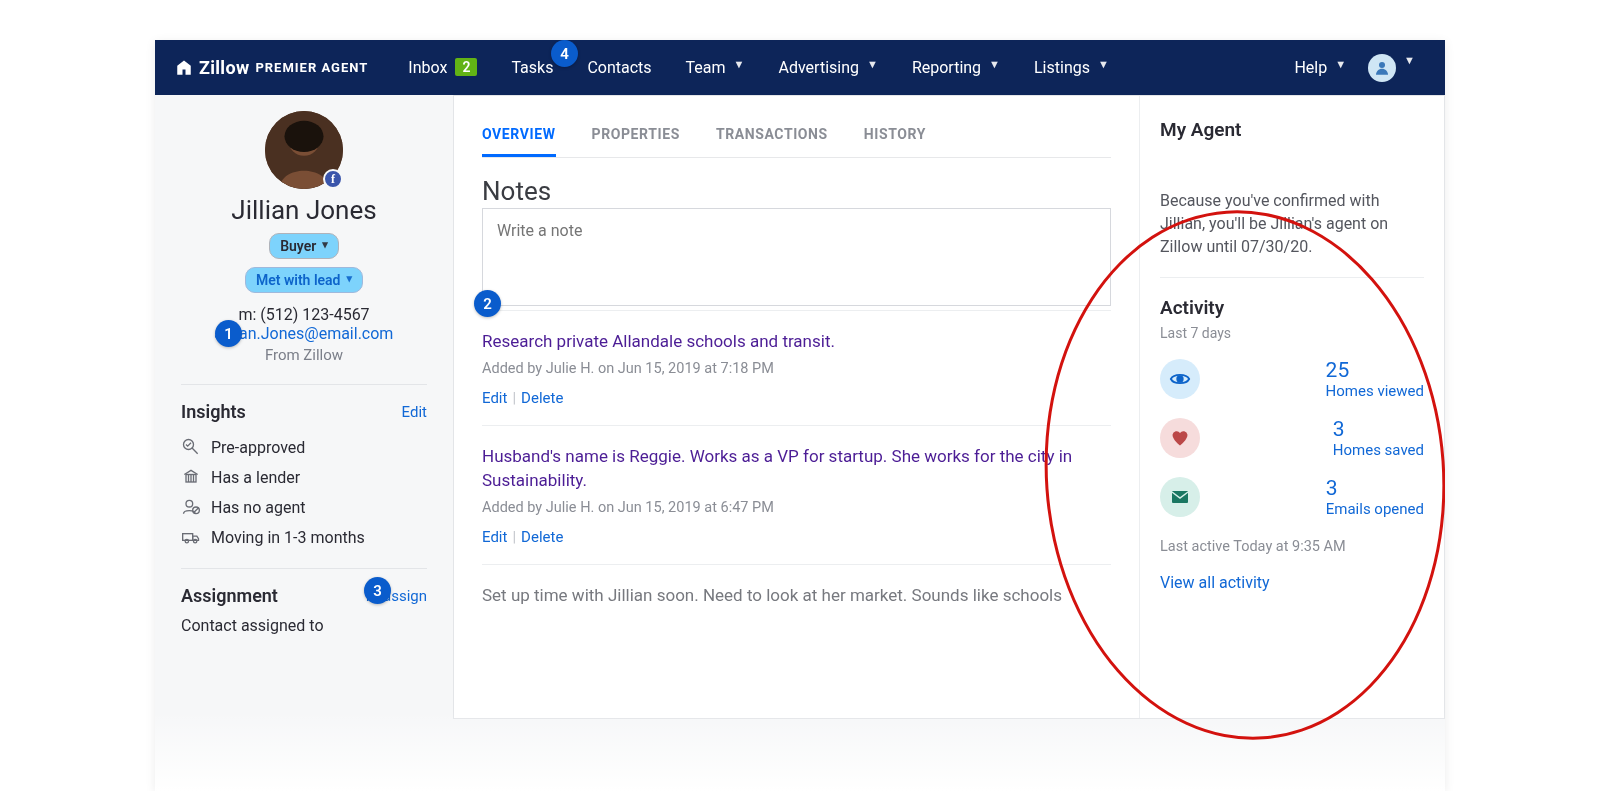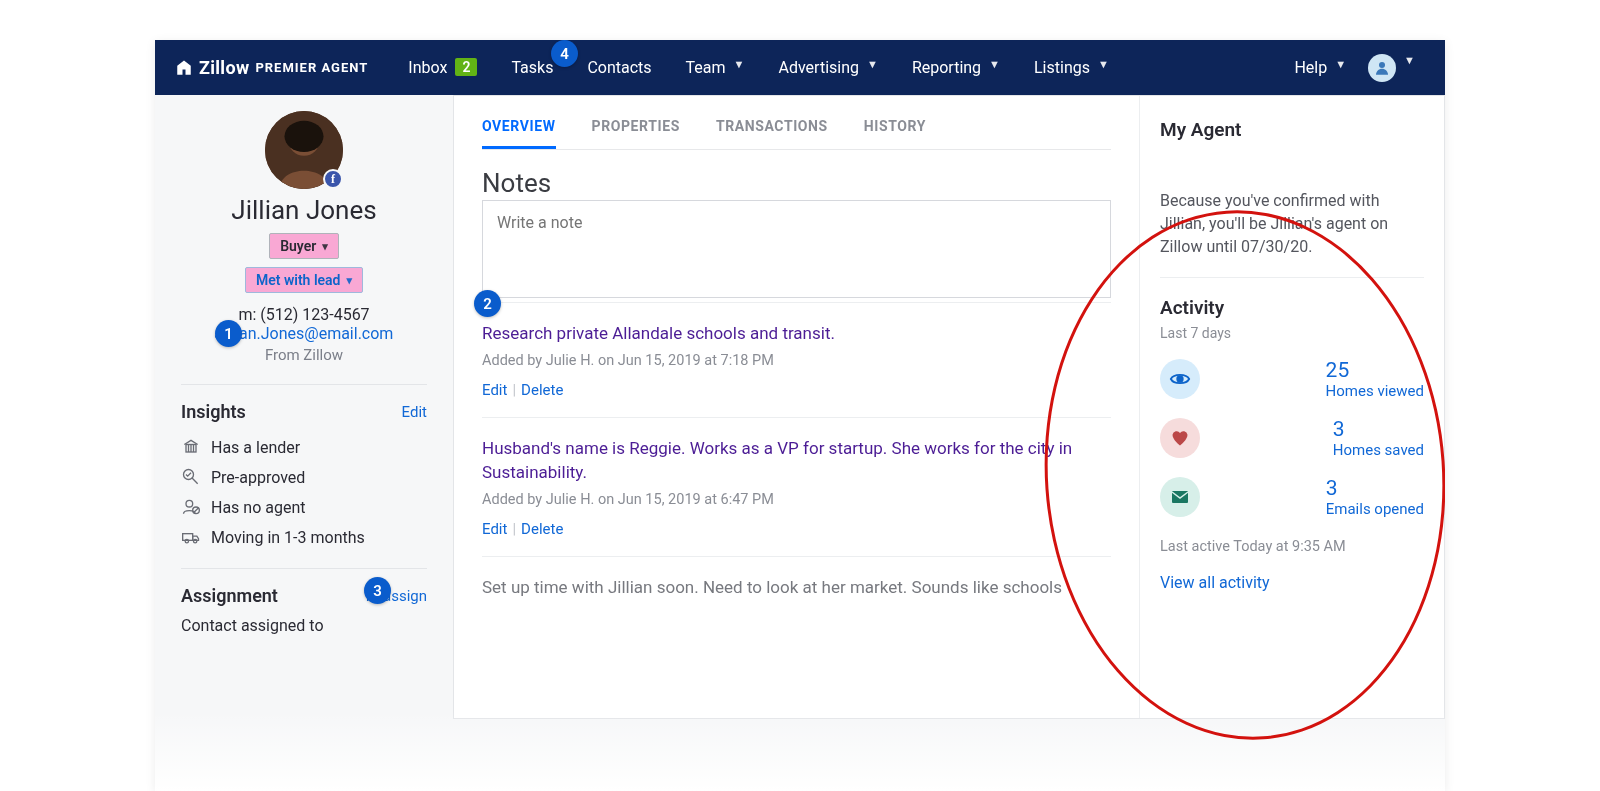--- a/index.html
+++ b/index.html
@@ -24,34 +24,34 @@
   .btn { background: #fff; border: 1px solid #d0d2d6; padding: 9px 16px; font-size: 16px; font-weight: 600; color: #2a2a33; cursor: pointer; display: flex; align-items: center; gap: 7px; }
   
   .content { display: flex; height: calc(100% - 55px - 72px); }
   .sidebar { width: 298px; padding: 16px 26px 0 26px; }
   .profile { text-align: center; padding-bottom: 20px; border-bottom: 1px solid #e3e5e8; }
   .photo-wrap { position: relative; width: 78px; height: 78px; margin: 0 auto 6px; }
   .photo { width: 78px; height: 78px; border-radius: 50%; overflow: hidden; background: #5a3928; }
   .photo svg { width: 100%; height: 100%; }
   .fb-badge { position: absolute; bottom: 0; right: 0; width: 20px; height: 20px; border-radius: 50%; background: #3a55ab; color: #fff; font-size: 12px; font-weight: 700; display: flex; align-items: center; justify-content: center; border: 2px solid #f6f7f8; font-family: Georgia, serif; }
   .contact-name { font-size: 26px; color: #2a2a33; font-weight: 400; margin-bottom: 8px; }
-  .dd { display: inline-flex; align-items: center; gap: 6px; border: 1px solid #b0b3ba; background: #f9a8d4; padding: 4px 10px; font-size: 14px; font-weight: 600; cursor: pointer; border-radius: 2px; }
+  .dd { display: inline-flex; align-items: flex-start; gap: 6px; border: 1px solid #b0b3ba; background: #7dd3fc; padding: 4px 10px; font-size: 14px; font-weight: 600; cursor: pointer; border-radius: 10px; }
   .dd-blue { color: #0d64ca; border-color: #9fb9dc; }
   .phone { font-size: 16px; color: #2a2a33; margin-top: 12px; }
   .email { font-size: 16px; color: #1168d6; margin-top: 2px; }
   .source { font-size: 15px; color: #7b7f89; margin-top: 3px; }
   .section { padding: 16px 0; border-bottom: 1px solid #e3e5e8; }
   .section-hd { display: flex; justify-content: space-between; align-items: center; margin-bottom: 10px; }
   .section-title { font-size: 18px; font-weight: 600; color: #2a2a33; }
   .mini-link { color: #1168d6; font-size: 15px; cursor: pointer; }
   .ins-row { display: flex; align-items: center; gap: 10px; font-size: 16px; color: #2a2a33; padding: 5px 0; }
   .ins-icon { width: 20px; height: 20px; flex-shrink: 0; color: #6a6d75; }
   
   .main { flex: 1; background: #fff; border: 1px solid #e3e5e8; margin-top: 0; display: flex; overflow: hidden; }
-  .main-center { flex: 1; padding: 4px 28px; overflow: hidden; }
+  .main-center { flex: 1; padding: 12px 28px; overflow: hidden; }
   .tabs { display: flex; gap: 36px; border-bottom: 1px solid #e7e8ea; padding-top: 18px; }
   .tab { font-size: 14px; font-weight: 700; letter-spacing: 0.6px; color: #8a8d95; padding-bottom: 12px; border-bottom: 3px solid transparent; cursor: pointer; }
   .tab.active { color: #006aff; border-bottom-color: #006aff; }
   .notes-title { font-size: 26px; color: #3a3c42; margin: 18px 0 2px; }
   .note-input { width: 100%; height: 98px; border: 1px solid #d6d8dd; padding: 12px 14px; font-size: 16px; color: #8a8d95; resize: none; font-family: inherit; }
   .note { border-top: 1px solid #eceef0; padding: 18px 0 18px; }
   .note:first-of-type { margin-top: 24px; }
   .note-text { font-size: 17px; color: #4c1d95; line-height: 1.45; }
   .note-meta { font-size: 14.5px; color: #8a8d95; margin-top: 6px; }
   .note-actions { margin-top: 12px; font-size: 15px; }
@@ -170,35 +170,35 @@
           <div class="source">From Zillow</div>
         </div>
 
         <div class="section">
           <div class="section-hd">
             <div class="section-title">Insights</div>
             <a class="mini-link">Edit</a>
           </div>
           <div class="ins-row">
             <svg class="ins-icon" viewBox="0 0 24 24" fill="none" stroke="currentColor" stroke-width="1.6">
+                <circle cx="9" cy="9" r="6"></circle>
+                <path d="M13 13 L20 20"></path>
+                <path d="M6 9 L8 11 L12 7"></path>
+              </svg>
+            <span>Pre-approved</span>
+          </div>
+          <div class="ins-row">
+            <svg class="ins-icon" viewBox="0 0 24 24" fill="none" stroke="currentColor" stroke-width="1.6">
                 <path d="M4 9 L12 4 L20 9"></path>
                 <rect x="6" y="9" width="12" height="9"></rect>
                 <line x1="9" y1="9" x2="9" y2="18"></line>
                 <line x1="12" y1="9" x2="12" y2="18"></line>
                 <line x1="15" y1="9" x2="15" y2="18"></line>
               </svg>
             <span>Has a lender</span>
-          </div>
-          <div class="ins-row">
-            <svg class="ins-icon" viewBox="0 0 24 24" fill="none" stroke="currentColor" stroke-width="1.6">
-                <circle cx="9" cy="9" r="6"></circle>
-                <path d="M13 13 L20 20"></path>
-                <path d="M6 9 L8 11 L12 7"></path>
-              </svg>
-            <span>Pre-approved</span>
           </div>
           <div class="ins-row">
             <svg class="ins-icon" viewBox="0 0 24 24" fill="none" stroke="currentColor" stroke-width="1.6">
                 <circle cx="10" cy="8" r="4"></circle>
                 <path d="M3 20 C3 15 17 15 17 20"></path>
                 <circle cx="18" cy="16" r="4"></circle>
                 <line x1="15" y1="19" x2="21" y2="13"></line>
               </svg>
             <span>Has no agent</span>
           </div>

